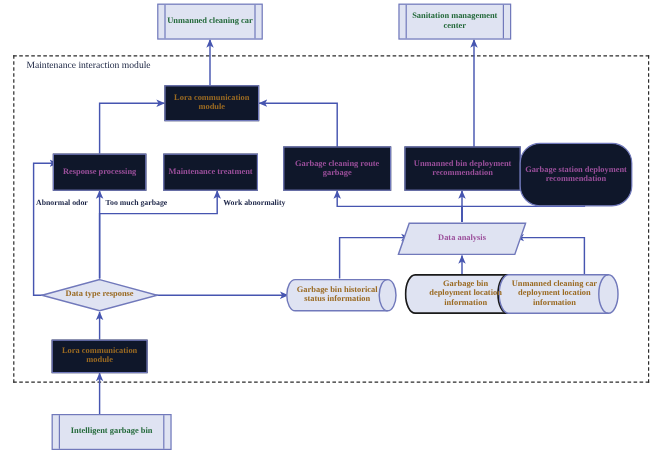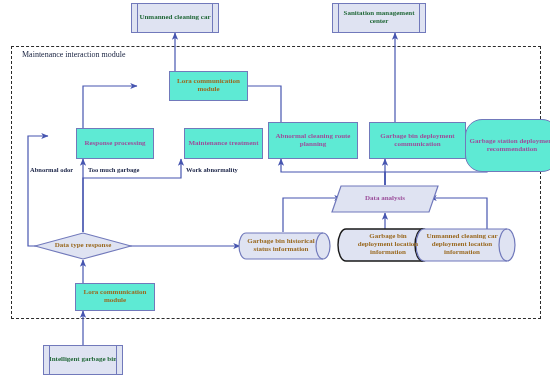--- a/index.html
+++ b/index.html
@@ -9,21 +9,21 @@
   }
   #canvas{position:absolute;left:0;top:0;width:550px;height:381px;}
   svg#wires{position:absolute;left:0;top:0;width:550px;height:381px;pointer-events:none;}
 
   .node{position:absolute;box-sizing:border-box;display:flex;align-items:center;
         justify-content:center;text-align:center;line-height:1.12;}
   .node .lbl{display:block;padding:0 2px;}
 
   
   .proc{
-    background:#5eead4;border:1px solid #7179bb;margin-left:32px;
+    background:#0f172a;border:1px solid #7179bb;
   }
   
   .predef{
     background:#dfe3f2;border:1px solid #7179bb;
   }
   .predef .bar{position:absolute;top:0;bottom:0;width:0;border-left:1px solid #7179bb;}
   .predef .barL{left:5px;}
   .predef .barR{right:5px;}
 
   
@@ -125,30 +125,30 @@
   </div>
 
   <div class="node proc b7" style="left:137px;top:71px;width:79px;height:30px;">
     <span class="lbl t-brown">Lora communication module</span>
   </div>
 
   <div class="node proc b7" style="left:44px;top:128px;width:78px;height:31px;">
     <span class="lbl t-purple">Response processing</span>
   </div>
 
-  <div class="node proc b7" style="left:152px;top:128px;width:79px;height:31px;align-items:center;">
+  <div class="node proc b7" style="left:136px;top:128px;width:79px;height:31px;align-items:center;">
     <span class="lbl t-purple">Maintenance treatment</span>
   </div>
 
   <div class="node proc b7" style="left:236px;top:122px;width:90px;height:37px;">
-    <span class="lbl t-purple">Abnormal cleaning route planning</span>
+    <span class="lbl t-purple">Garbage cleaning route garbage</span>
   </div>
 
   <div class="node proc b7" style="left:337px;top:122px;width:97px;height:37px;">
-    <span class="lbl t-purple">Garbage bin deployment communication</span>
+    <span class="lbl t-purple">Unmanned bin deployment recommendation</span>
   </div>
 
   <div class="node proc b7" style="left:433px;top:119px;width:94px;height:53px;border-radius:17px;">
     <span class="lbl t-purple">Garbage station deployment recommendation</span>
   </div>
 
   <div class="node para b7" style="left:331px;top:185px;width:108px;height:28px;">
     <svg class="pshape" viewBox="0 0 108 28" preserveAspectRatio="none">
       <polygon points="10,1 107,1 98,27 1,27" fill="#dfe3f2" stroke="#7179bb" stroke-width="1.2"></polygon>
     </svg>
@@ -183,21 +183,21 @@
       <path d="M8,1 H91 A8,16 0 0 1 91,33 H8 A8,16 0 0 1 8,1 Z" fill="#dfe3f2" stroke="#7179bb" stroke-width="1.2"></path>
       <path d="M91,1 A8,16 0 0 0 91,33" fill="none" stroke="#7179bb" stroke-width="1.2"></path>
     </svg>
     <span class="lbl t-brown" style="padding-right:10px;">Unmanned cleaning car deployment location information</span>
   </div>
 
   <div class="node proc b7" style="left:43px;top:283px;width:80px;height:28px;">
     <span class="lbl t-brown">Lora communication module</span>
   </div>
 
-  <div class="node predef b7" style="left:43px;top:345px;width:80px;height:30px;">
+  <div class="node predef b7" style="left:43px;top:345px;width:100px;height:30px;">
     <span class="bar barL"></span>
     <span class="bar barR"></span>
     <span class="lbl t-green">Intelligent garbage bin</span>
   </div>
 
   <div class="elabel" style="left:30px;top:166px;">Abnormal odor</div>
   <div class="elabel" style="left:88px;top:166px;">Too much garbage</div>
   <div class="elabel" style="left:186px;top:166px;">Work abnormality</div>
 
 </div>

